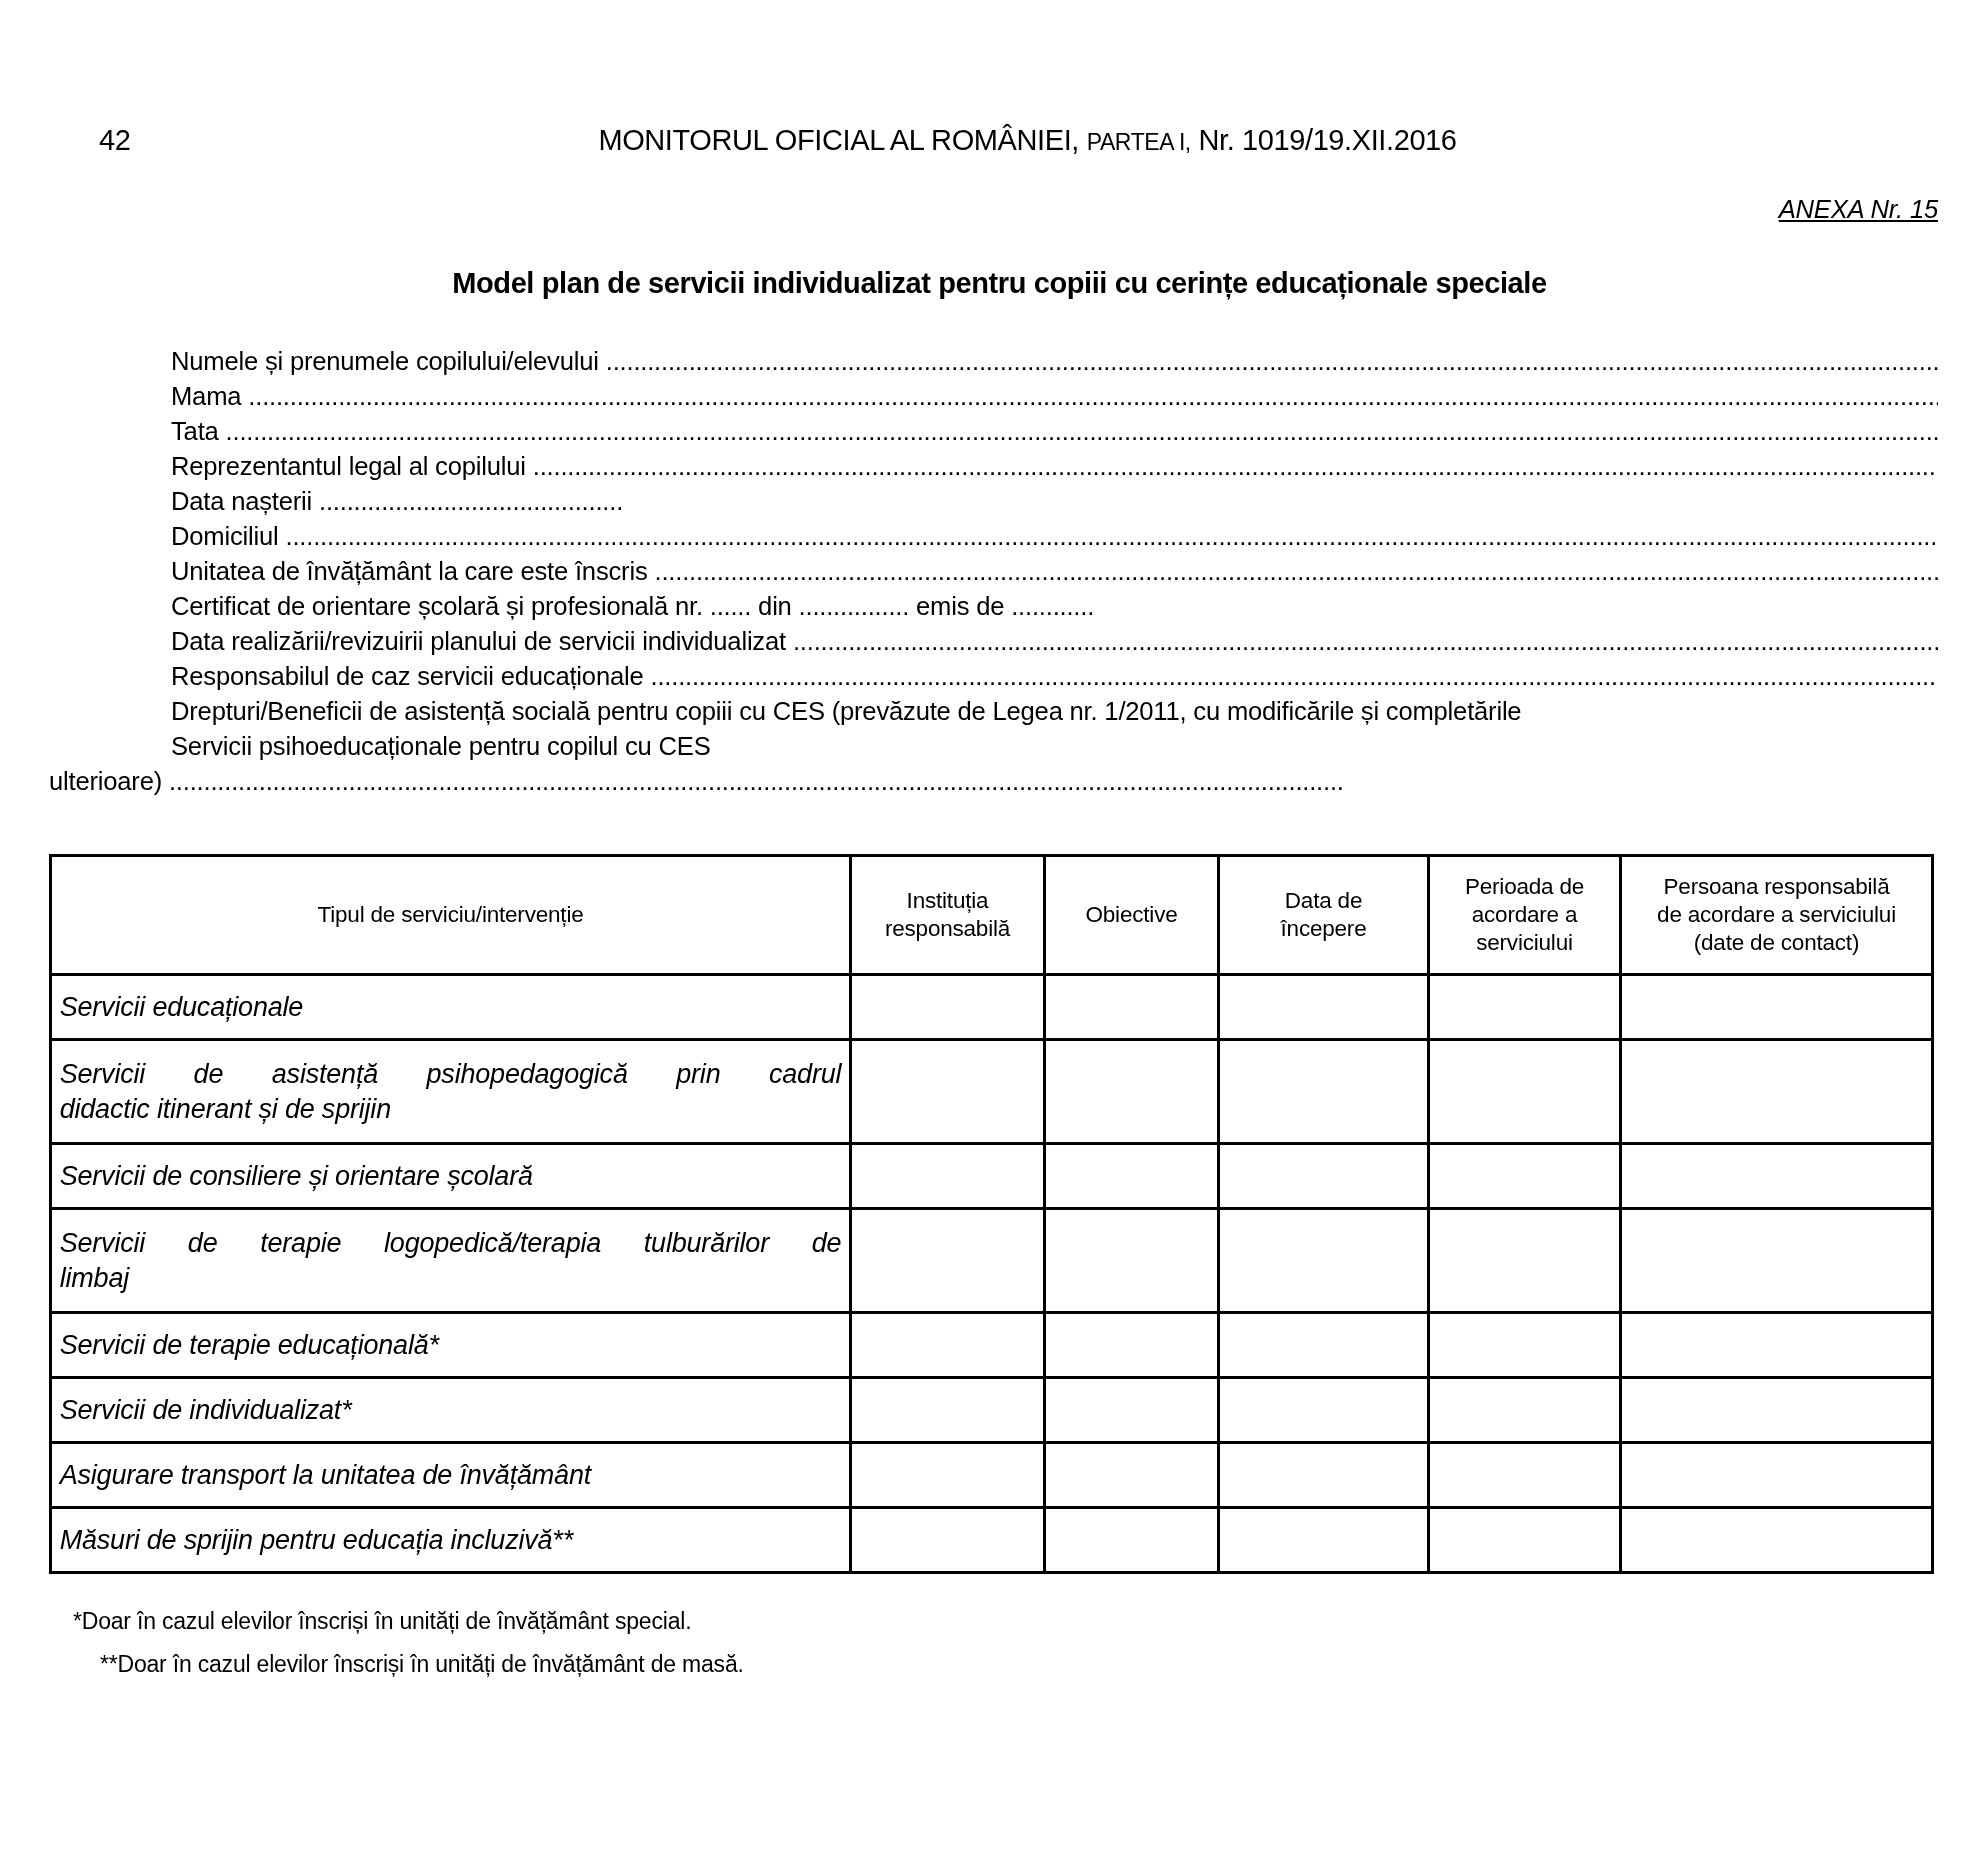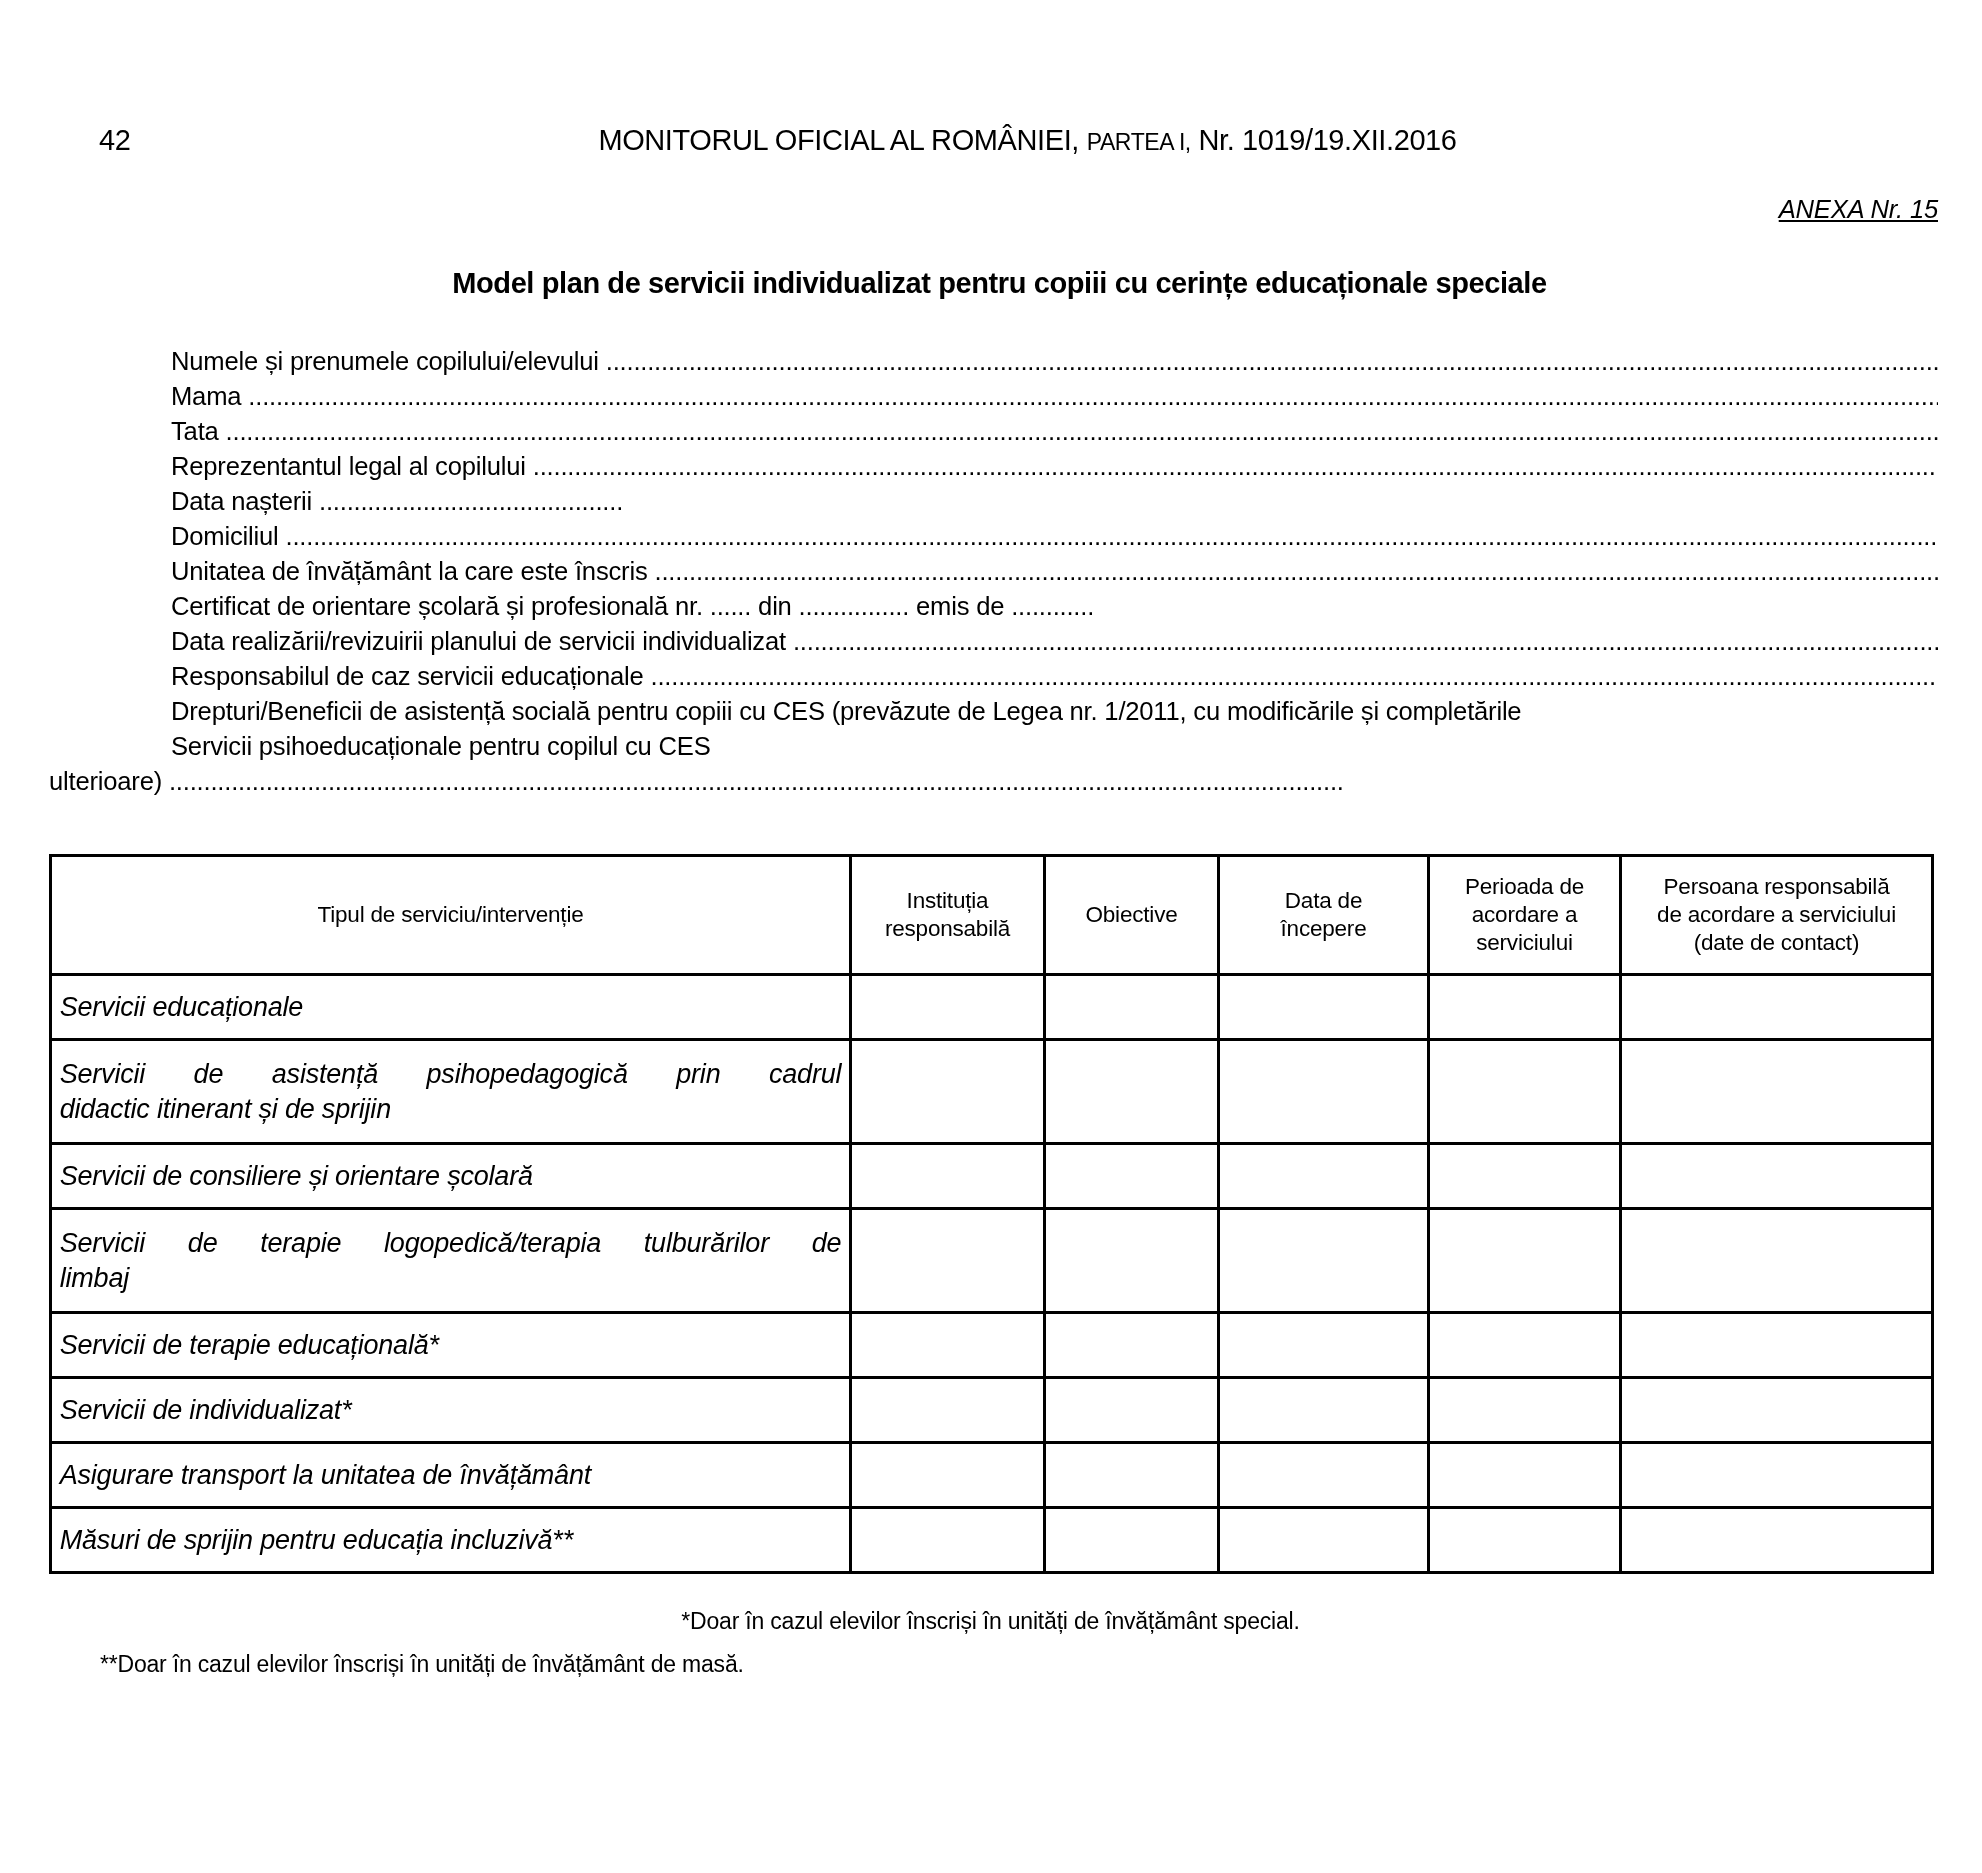--- a/index.html
+++ b/index.html
@@ -25,21 +25,21 @@
   .services-table th,.services-table td{border:3.1px solid #000;border-top-width:3.9px;border-bottom-width:3.9px;padding:0 7.7px;overflow:hidden;}
   .services-table th{font-weight:normal;font-size:22.5px;line-height:28px;text-align:center;vertical-align:middle;height:116px;letter-spacing:-0.2px;}
   .services-table td{vertical-align:middle;font-size:27px;line-height:35px;letter-spacing:-0.2px;font-style:italic;}
   tr.row-short td{height:62px;}
   tr.row-tall td{height:101px;}
   .cell-line{display:block;}
   .cell-line.justify{text-align:justify;text-align-last:justify;}
 
   .footnotes{position:absolute;top:1600px;left:0;width:1889px;font-size:23px;line-height:43px;letter-spacing:-0.2px;}
   .footnote{white-space:nowrap;}
-  .footnote.one-star{margin-left:92px;text-align:center;}
+  .footnote.one-star{margin-left:73px;}
   .footnote.two-star{margin-left:100px;}
 </style>
 </head>
 <body>
 
 <div class="page">
 
   <div class="page-num">42</div>
 
   <div class="journal-line">

